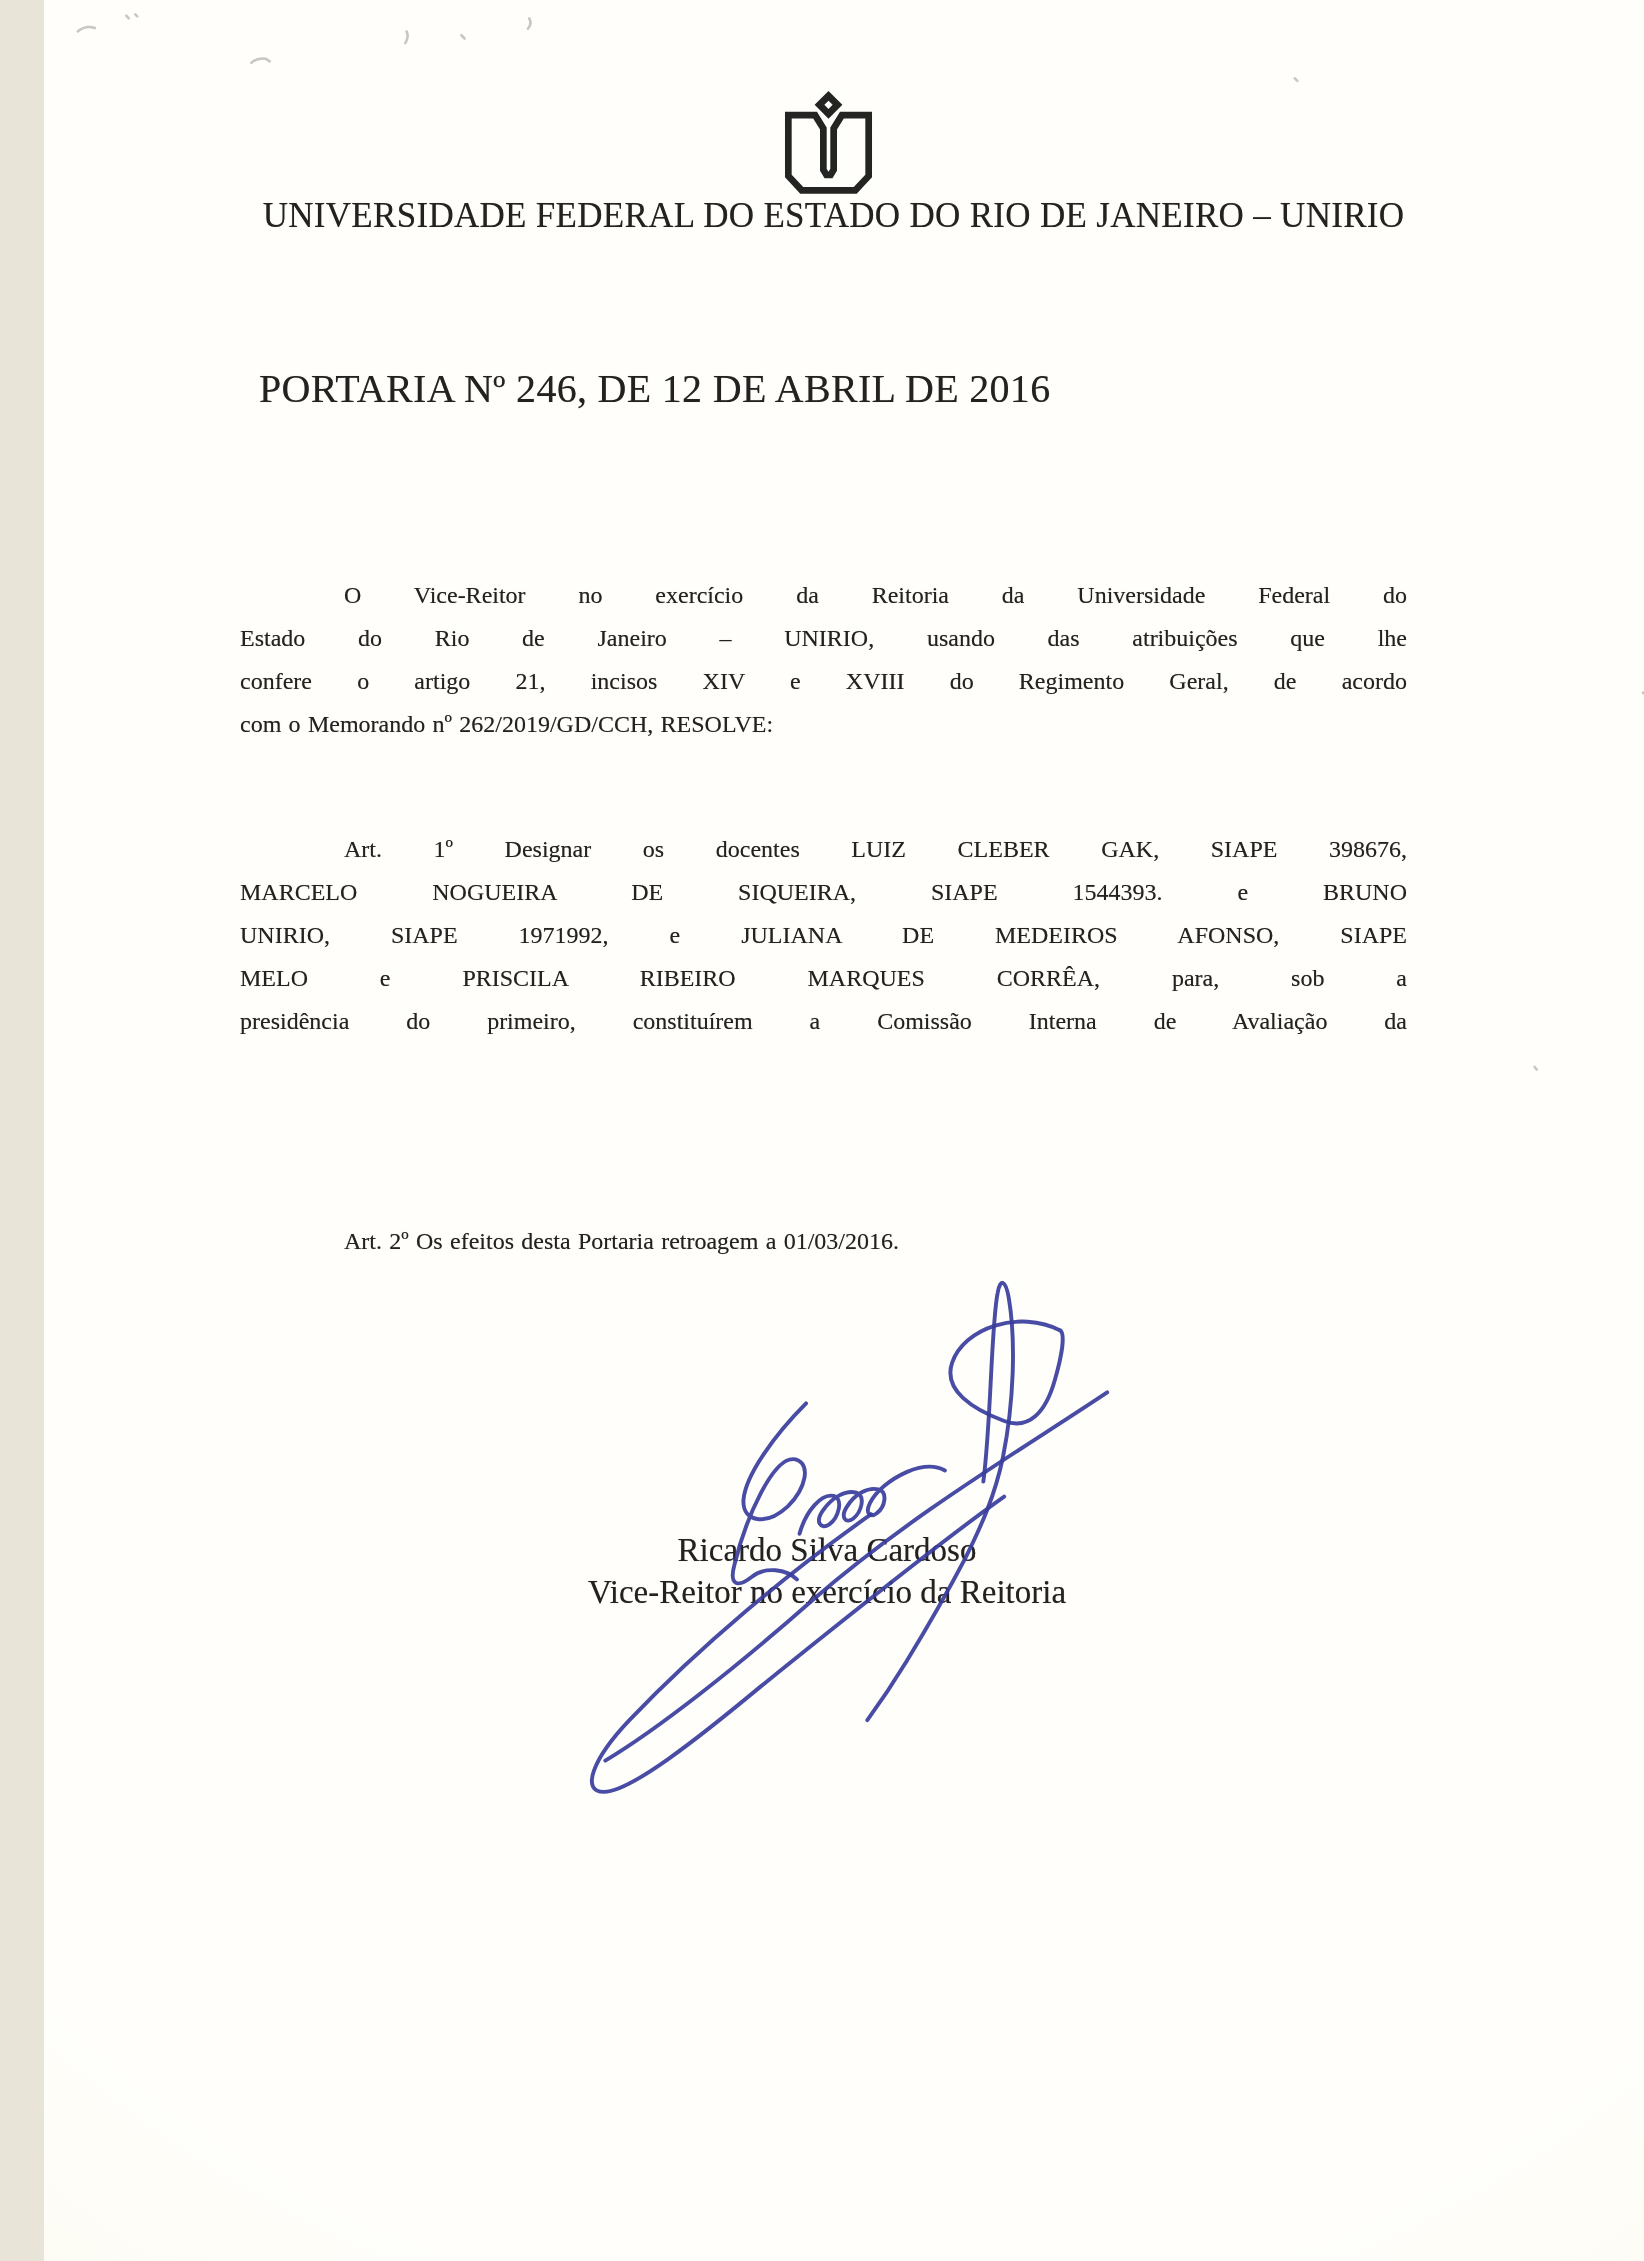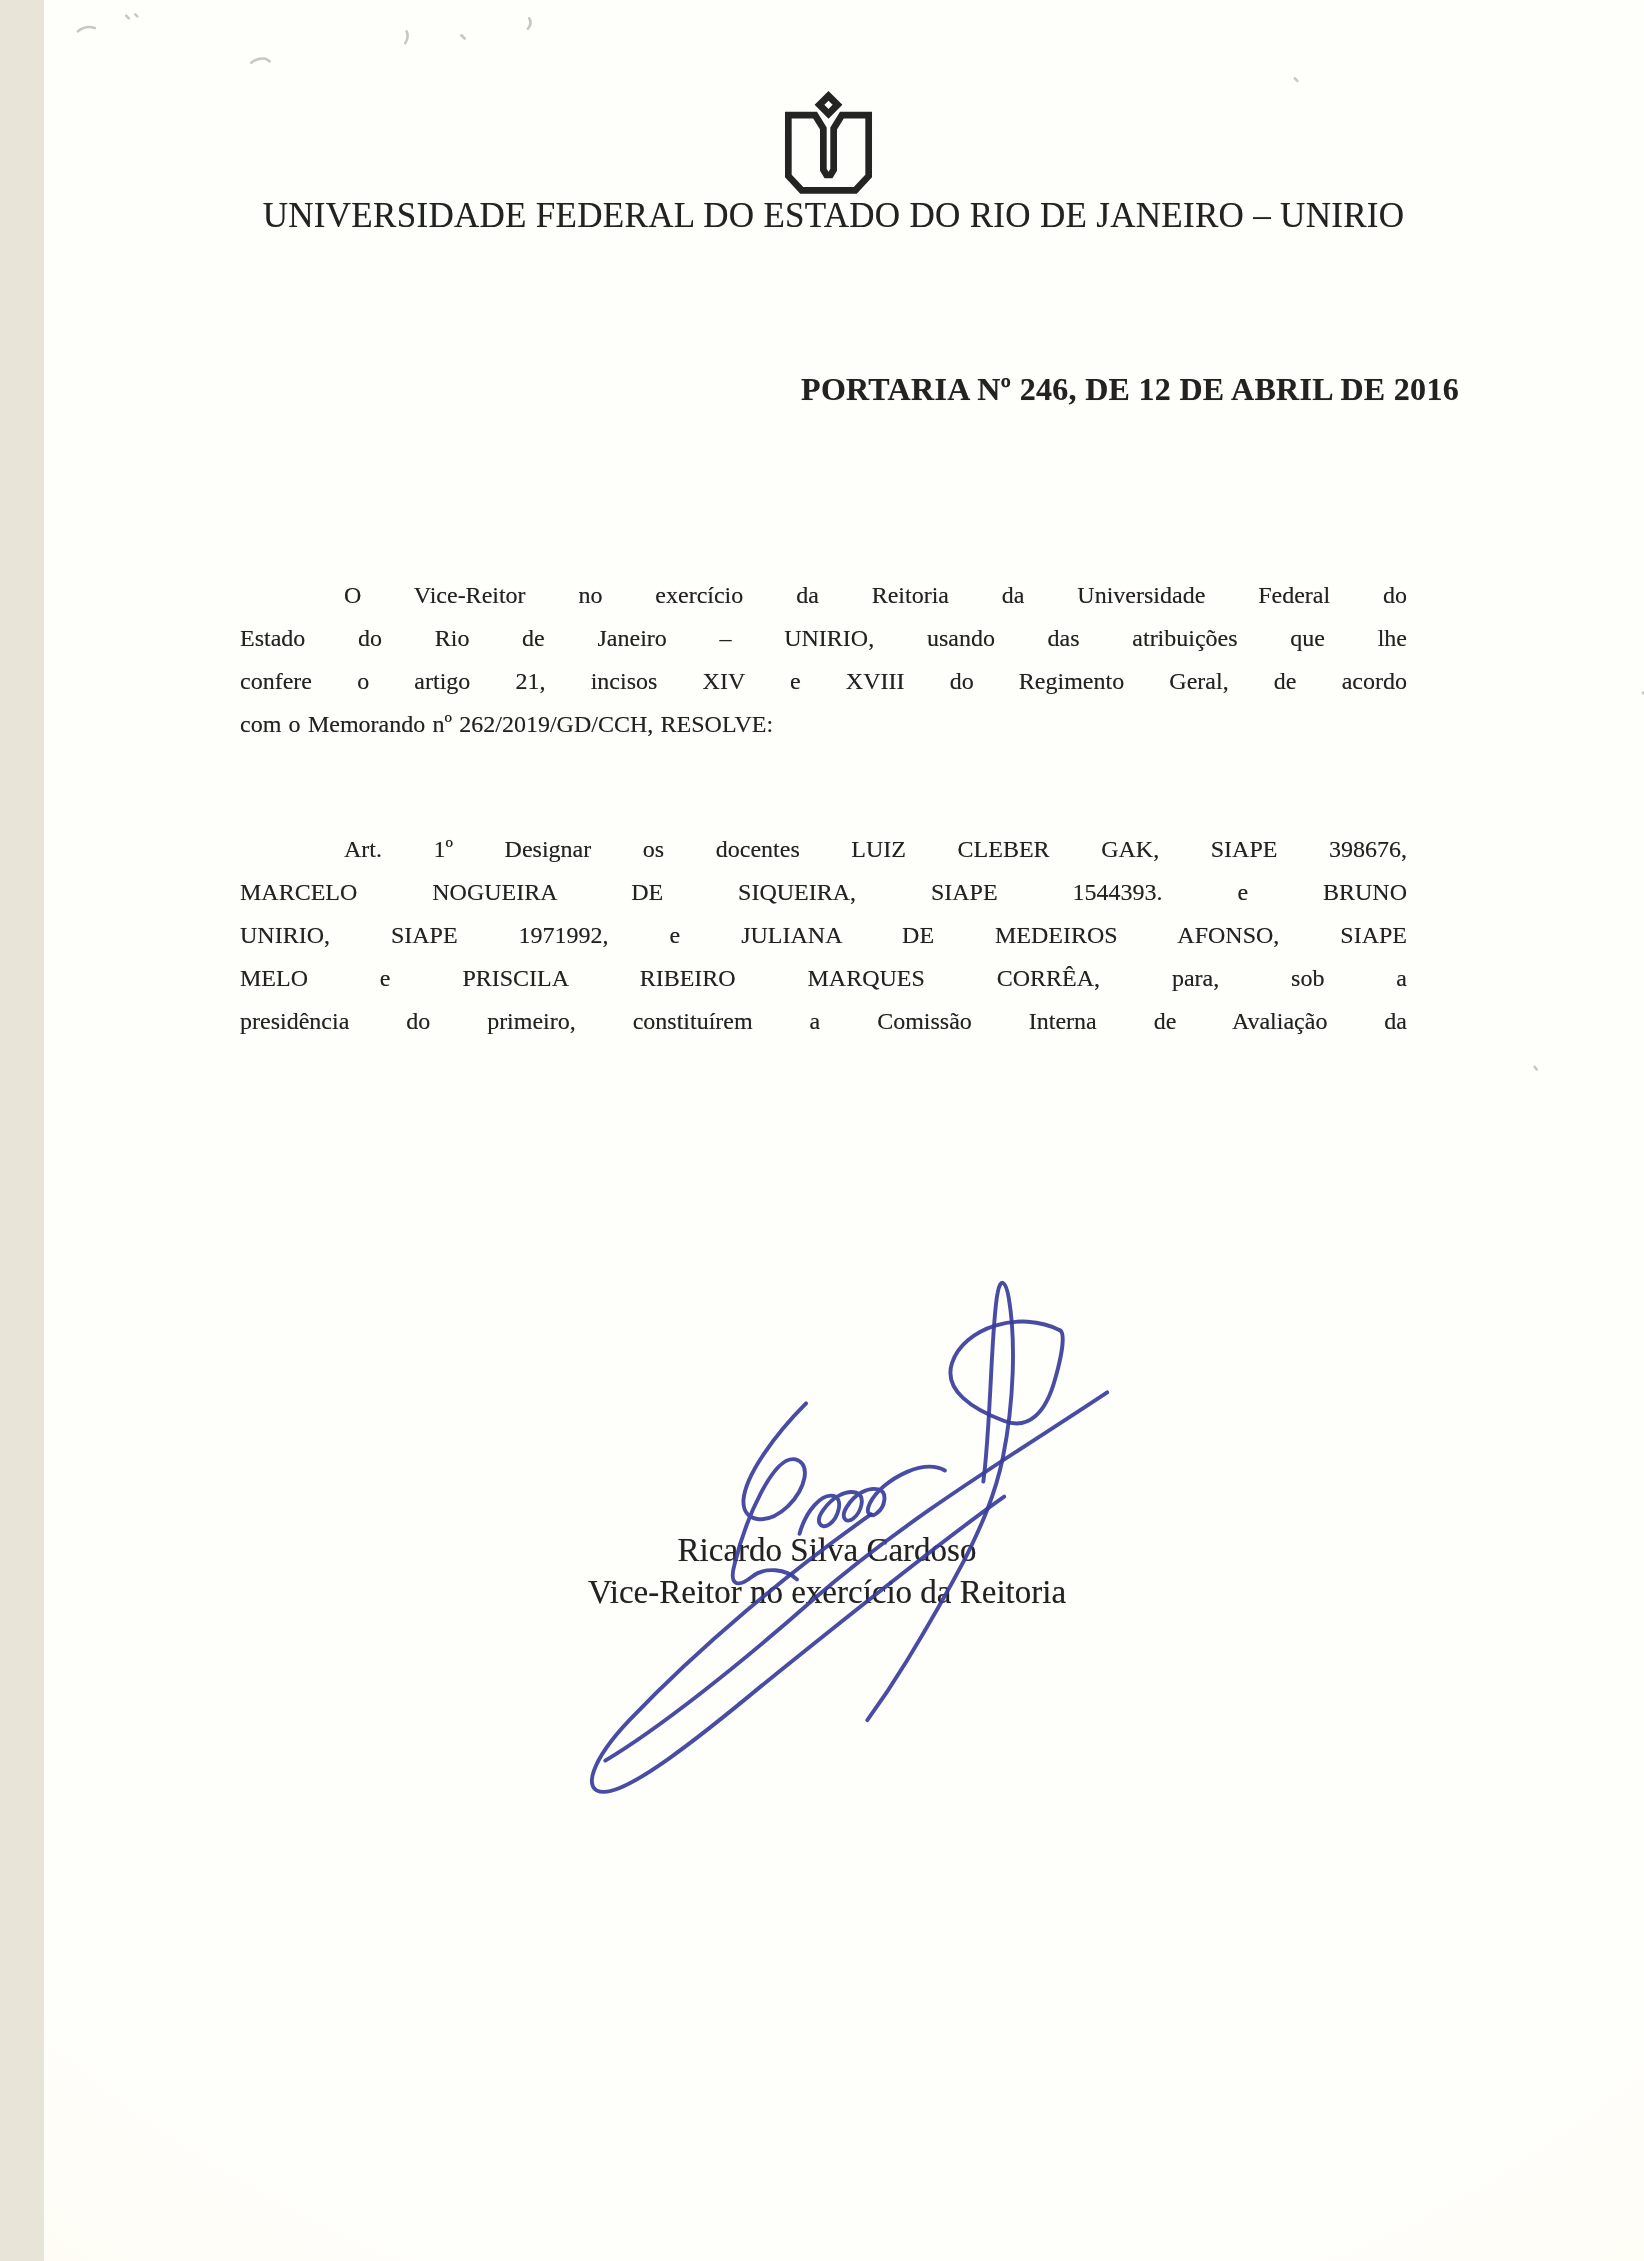--- a/index.html
+++ b/index.html
@@ -26,25 +26,24 @@
     position: absolute;
     left: 196px; top: 196px; width: 1187px;
     font-size: 35px; line-height: 39px;
     text-align: center;
     letter-spacing: 0.3px;
     white-space: nowrap;
   }
   .doc-title {
     position: absolute;
     left: 215px; top: 369px; width: 1200px;
-    font-size: 32px; line-height: 40px;
-    text-align: right;
+    font-size: 40px; line-height: 40px;
+    text-align: left;
     letter-spacing: 0.3px;
     white-space: nowrap;
-    font-weight: bold;
   }
   .para {
     position: absolute;
     left: 196px; width: 1167px;
     font-size: 24px; line-height: 43px;
     word-spacing: 1.3px;
   }
   .para-1 { top: 574px; }
   .para-2 { top: 828px; }
   .para-3 { top: 1220px; }
@@ -96,20 +95,23 @@
     </div>
 
   <div class="para para-2 txt">
       <div class="tline first">Art. 1º Designar os docentes LUIZ CLEBER GAK, SIAPE 398676,</div>
       <div class="tline">MARCELO NOGUEIRA DE SIQUEIRA, SIAPE 1544393. e BRUNO</div>
       <div class="tline">UNIRIO, SIAPE 1971992, e JULIANA DE MEDEIROS AFONSO, SIAPE</div>
       <div class="tline">MELO e PRISCILA RIBEIRO MARQUES CORRÊA, para, sob a</div>
       <div class="tline">presidência do primeiro, constituírem a Comissão Interna de Avaliação da</div>
     </div>
 
+  <div class="para para-3 txt">
+      <div class="tline first last">Art. 2º Os efeitos desta Portaria retroagem a 01/03/2016.</div>
+    </div>
 
   <div class="signature-block txt">
     <div>Ricardo Silva Cardoso</div>
     <div>Vice-Reitor no exercício da Reitoria</div>
   </div>
 
   <svg class="sig-svg" viewBox="700 1940 1100 860">
     <g fill="none" stroke-linecap="round" stroke-linejoin="round" stroke-width="6" stroke-opacity="0.92" stroke="#383d9c">
 
       <path d="M 1440 2272

